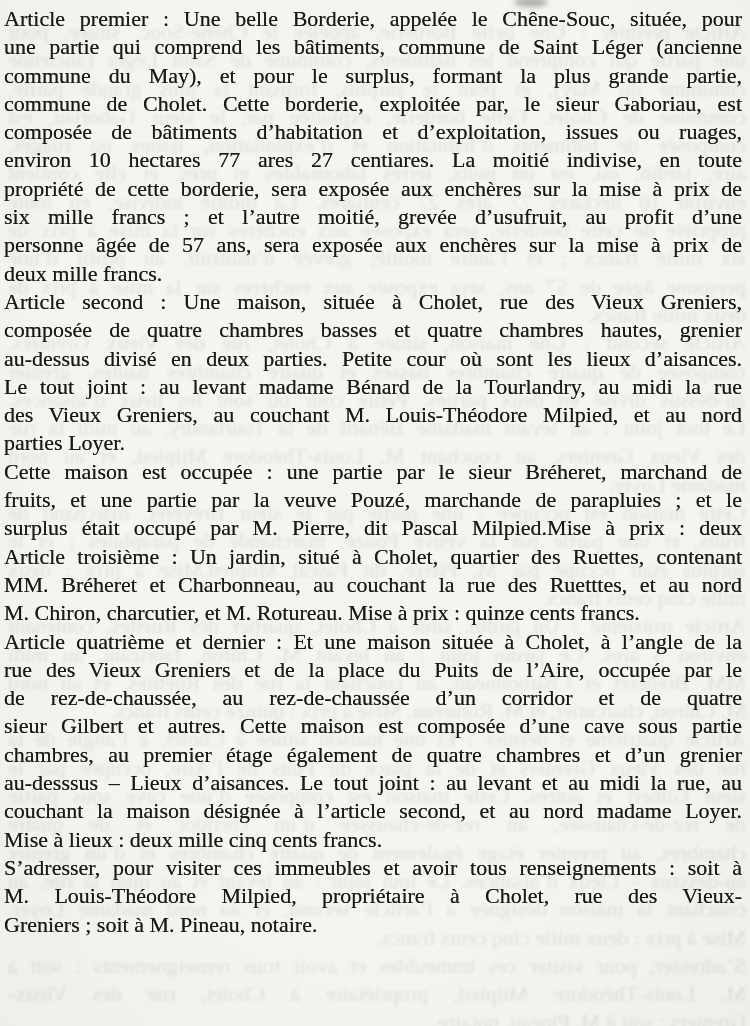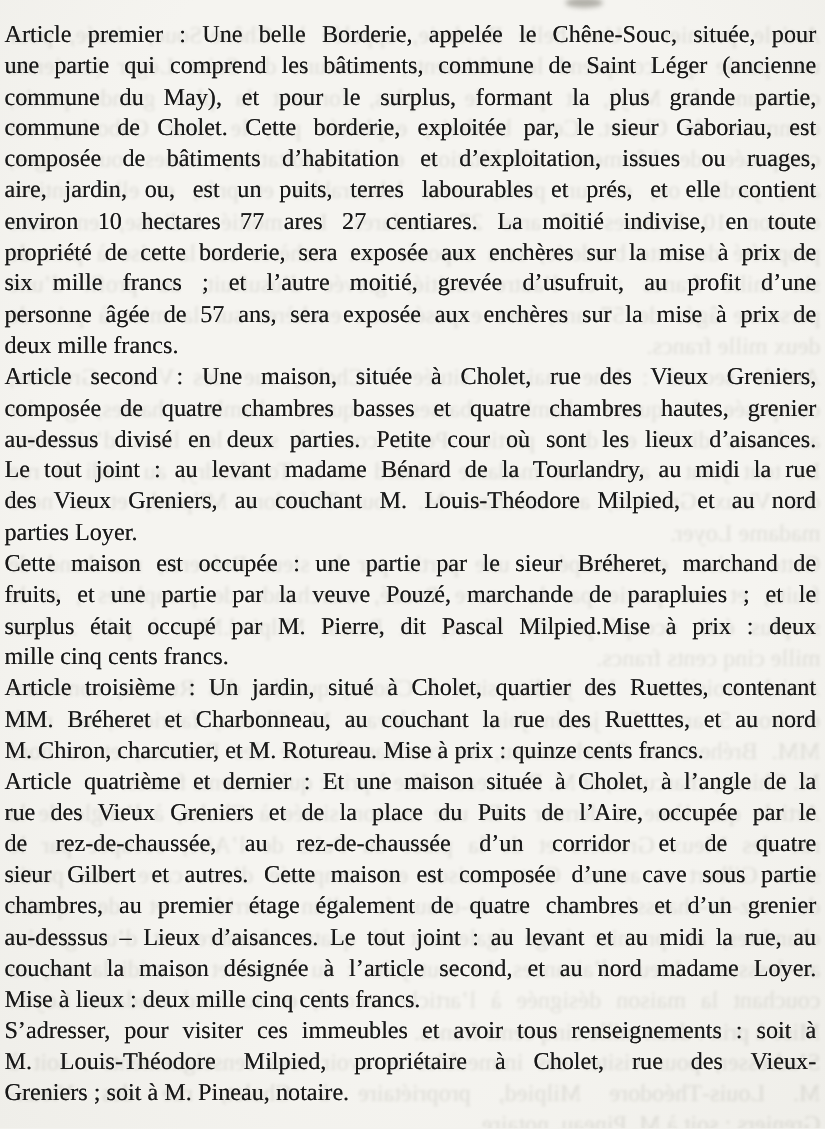--- a/index.html
+++ b/index.html
@@ -12,21 +12,21 @@
   .page {
     position: relative;
     width: 750px;
     height: 1026px;
     overflow: hidden;
     font-family: "Liberation Serif", "DejaVu Serif", serif;
     background: radial-gradient(ellipse at 50% 40%, #f5f4f0 60%, #efeee9 100%);
   }
   .layer {
     position: absolute;
-    left: 0; right: 0; top: 12px;
+    left: 0; right: 0; top: 0;
     padding: 5px 8px 0 4px;
     font-size: 22px;
     line-height: 28.3px;
   }
   
   #bleed-layer {
     top: 13px;
     transform: scaleX(-1);
     filter: blur(1.6px);
     opacity: 0.12;
@@ -114,40 +114,38 @@
         <div class="line last">Greniers ; soit à M. Pineau, notaire.</div>
       </div>
     </div>
   <div class="layer" id="content-layer">
       <div class="para">
         <div class="line">Article premier : Une belle Borderie, appelée le Chêne-Souc, située, pour</div>
         <div class="line">une partie qui comprend les bâtiments, commune de Saint Léger (ancienne</div>
         <div class="line">commune du May), et pour le surplus, formant la plus grande partie,</div>
         <div class="line">commune de Cholet. Cette borderie, exploitée par, le sieur Gaboriau, est</div>
         <div class="line">composée de bâtiments d’habitation et d’exploitation, issues ou ruages,</div>
-        <div class="line">aire, jardin, ou, est un puits, terres labourables et prés, et elle contient</div>
         <div class="line">environ 10 hectares 77 ares 27 centiares. La moitié indivise, en toute</div>
         <div class="line">propriété de cette borderie, sera exposée aux enchères sur la mise à prix de</div>
         <div class="line">six mille francs ; et l’autre moitié, grevée d’usufruit, au profit d’une</div>
         <div class="line">personne âgée de 57 ans, sera exposée aux enchères sur la mise à prix de</div>
         <div class="line last">deux mille francs.</div>
       </div>
       <div class="para">
         <div class="line">Article second : Une maison, située à Cholet, rue des Vieux Greniers,</div>
         <div class="line">composée de quatre chambres basses et quatre chambres hautes, grenier</div>
         <div class="line">au-dessus divisé en deux parties. Petite cour où sont les lieux d’aisances.</div>
         <div class="line">Le tout joint : au levant madame Bénard de la Tourlandry, au midi la rue</div>
         <div class="line">des Vieux Greniers, au couchant M. Louis-Théodore Milpied, et au nord</div>
         <div class="line last">parties Loyer.</div>
       </div>
       <div class="para">
         <div class="line">Cette maison est occupée : une partie par le sieur Bréheret, marchand de</div>
         <div class="line">fruits, et une partie par la veuve Pouzé, marchande de parapluies ; et le</div>
         <div class="line">surplus était occupé par M. Pierre, dit Pascal Milpied.Mise à prix : deux</div>
-        <div class="line last">mille cinq cents francs.</div>
       </div>
       <div class="para">
         <div class="line">Article troisième : Un jardin, situé à Cholet, quartier des Ruettes, contenant</div>
         <div class="line">MM. Bréheret et Charbonneau, au couchant la rue des Ruetttes, et au nord</div>
         <div class="line last">M. Chiron, charcutier, et M. Rotureau. Mise à prix : quinze cents francs.</div>
       </div>
       <div class="para">
         <div class="line">Article quatrième et dernier : Et une maison située à Cholet, à l’angle de la</div>
         <div class="line">rue des Vieux Greniers et de la place du Puits de l’Aire, occupée par le</div>
         <div class="line">de rez-de-chaussée, au rez-de-chaussée d’un corridor et de quatre</div>

